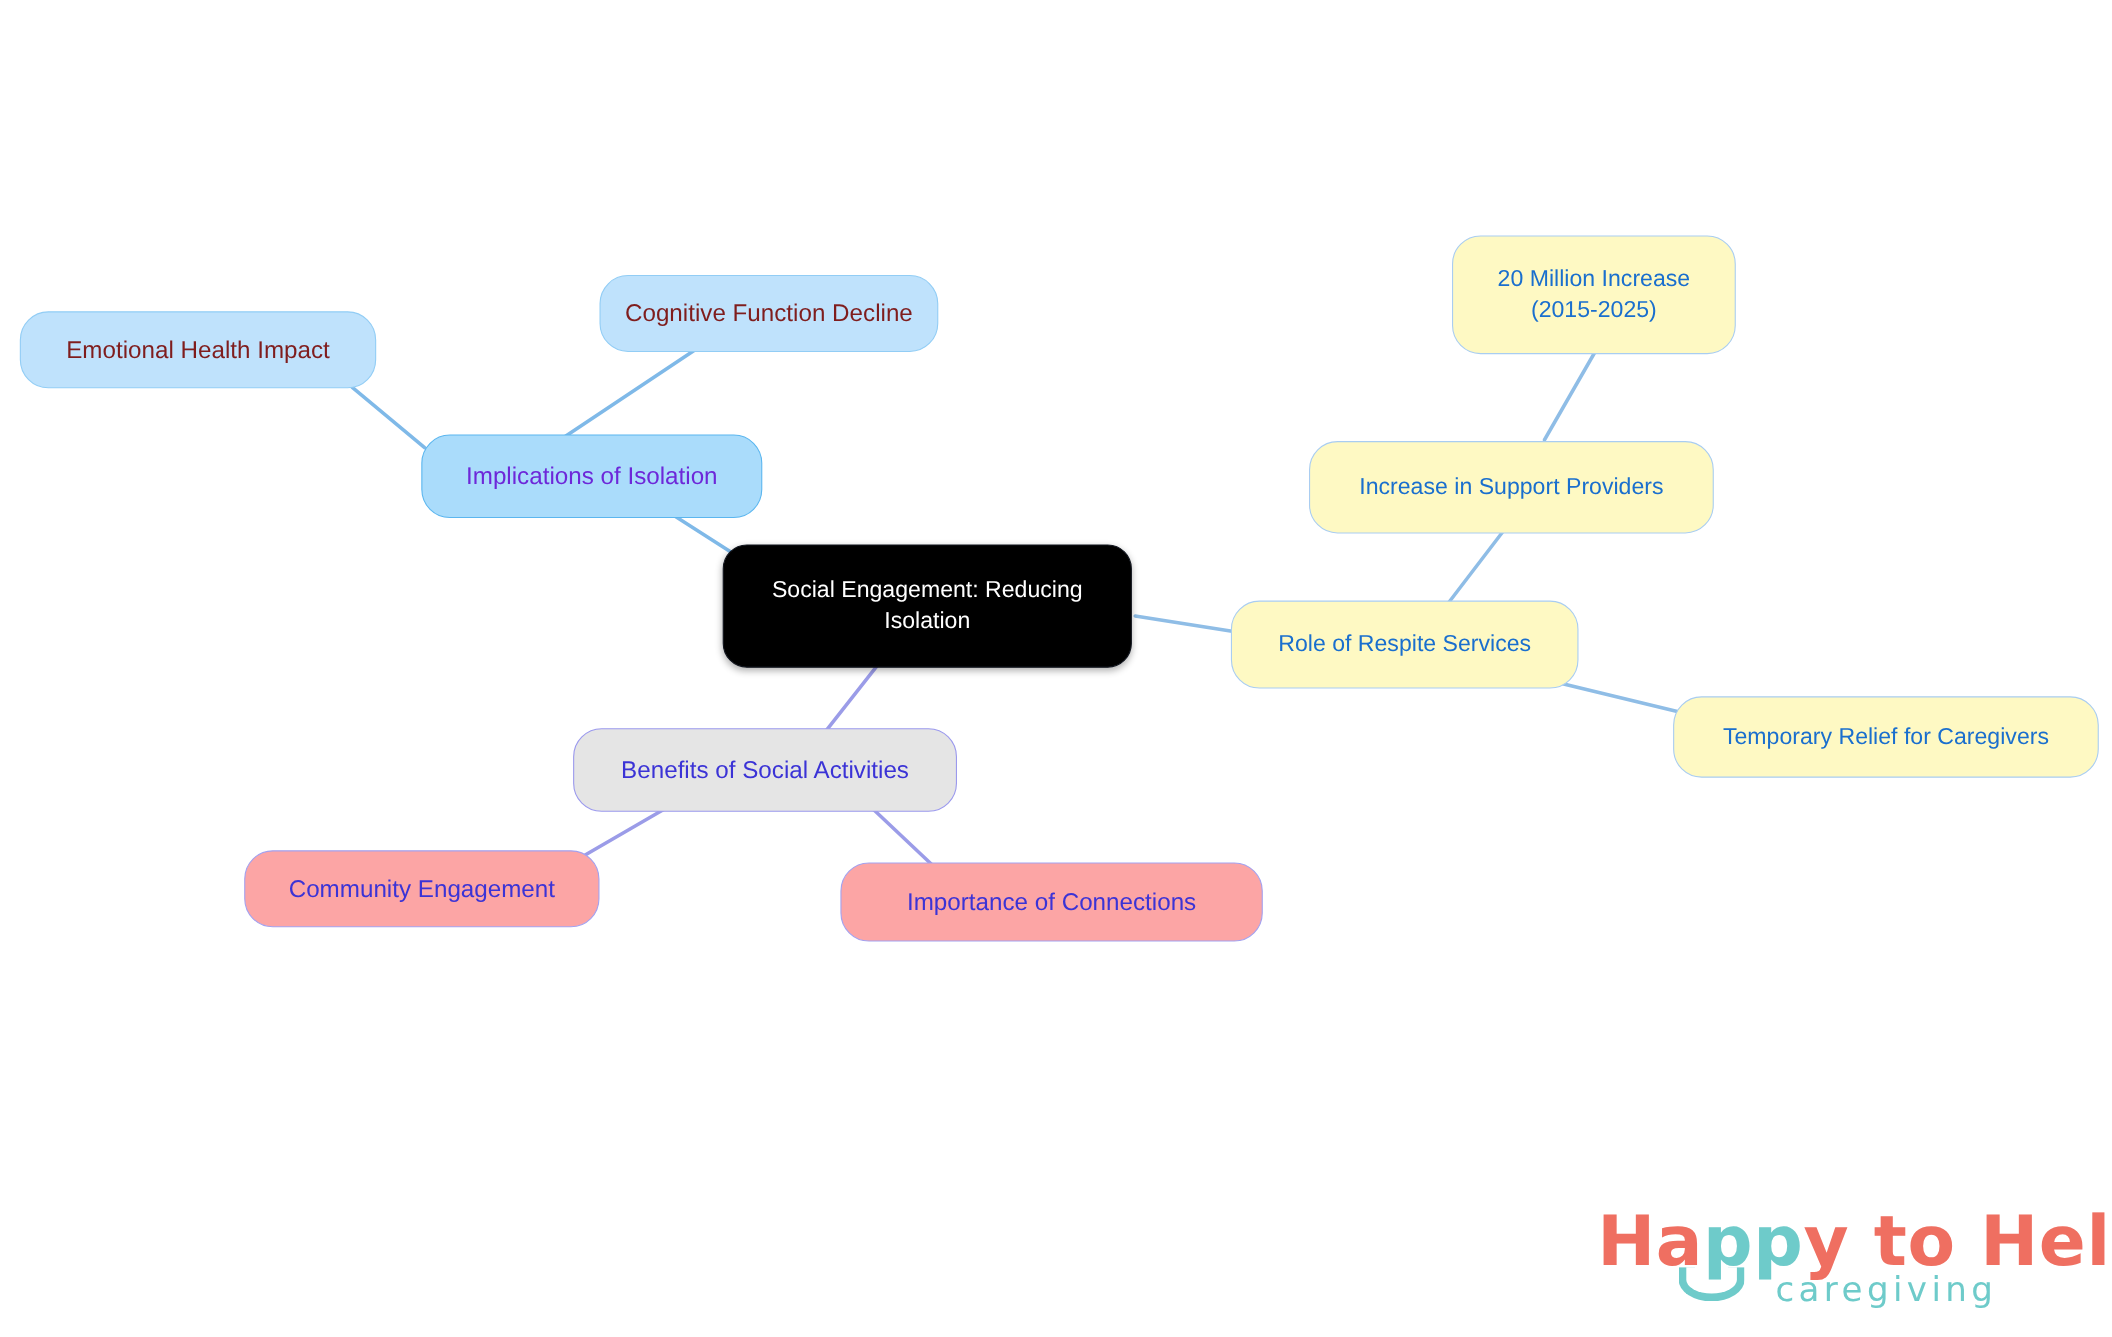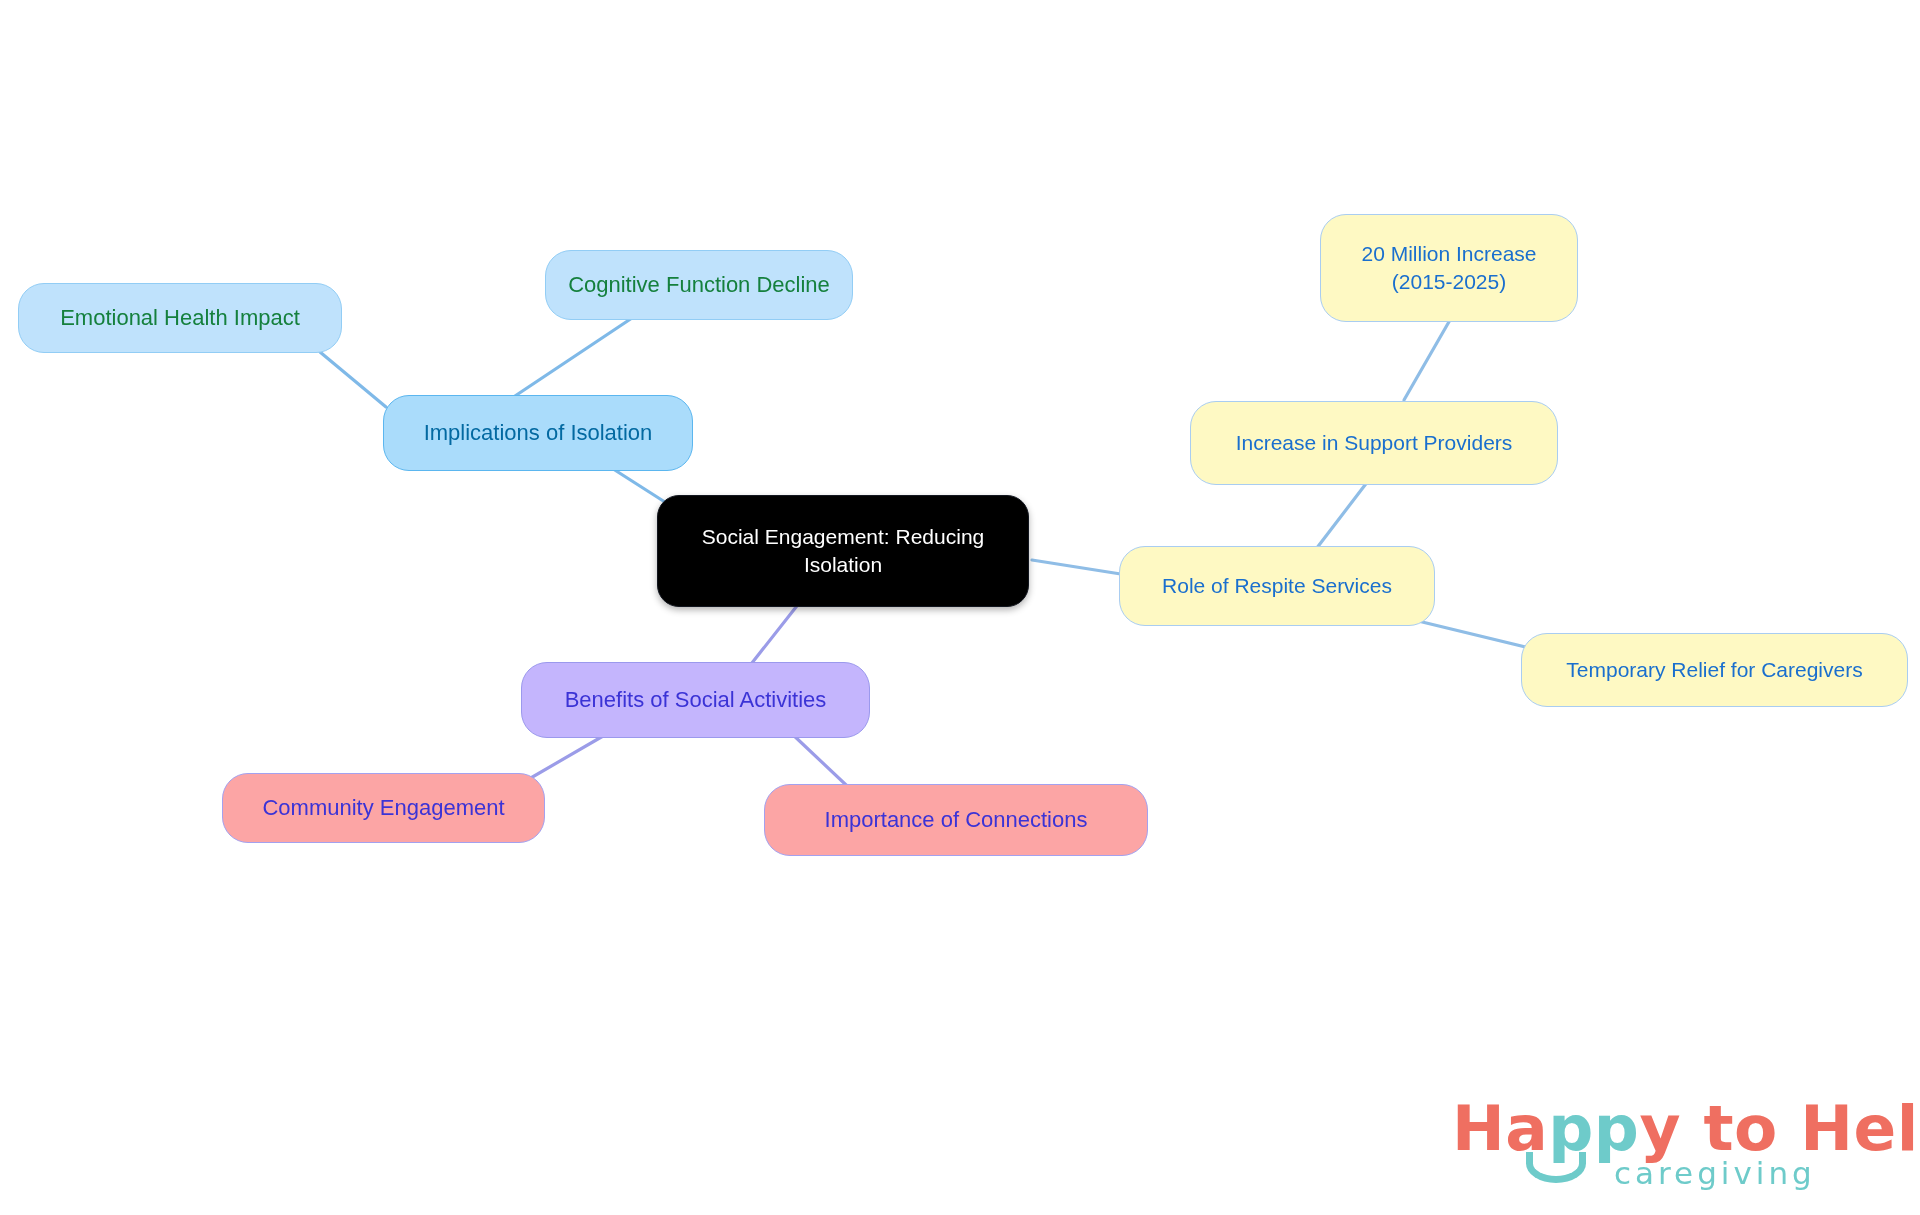--- a/index.html
+++ b/index.html
@@ -41,37 +41,37 @@
     background: #000000;
     border-color: #12161f;
     color: #ffffff;
     font-size: 21px;
     border-radius: 22px;
     box-shadow: 0 3px 7px rgba(0,0,0,0.30);
   }
   .node.branch-blue {
     background: #aadcfb;
     border-color: #5bb6ef;
-    color: #0369a1;
+    color: #6d28d9;
     font-size: 22px;
   }
   .node.leaf-blue {
     background: #bfe2fc;
     border-color: #92cdf5;
-    color: #15803d;
+    color: #7f1d1d;
     font-size: 22px;
   }
   .node.leaf-blue-soft {
     background: #fef9c3;
     border-color: #a9cdf1;
     color: #1a6fce;
     font-size: 21px;
   }
   .node.branch-purple {
-    background: #c4b5fd;
+    background: #e5e5e5;
     border-color: #9b99ed;
     color: #3b33d6;
     font-size: 22px;
   }
   .node.leaf-purple {
     background: #fca5a5;
     border-color: #a3a1ef;
     color: #3b33d6;
     font-size: 22px;
   }

